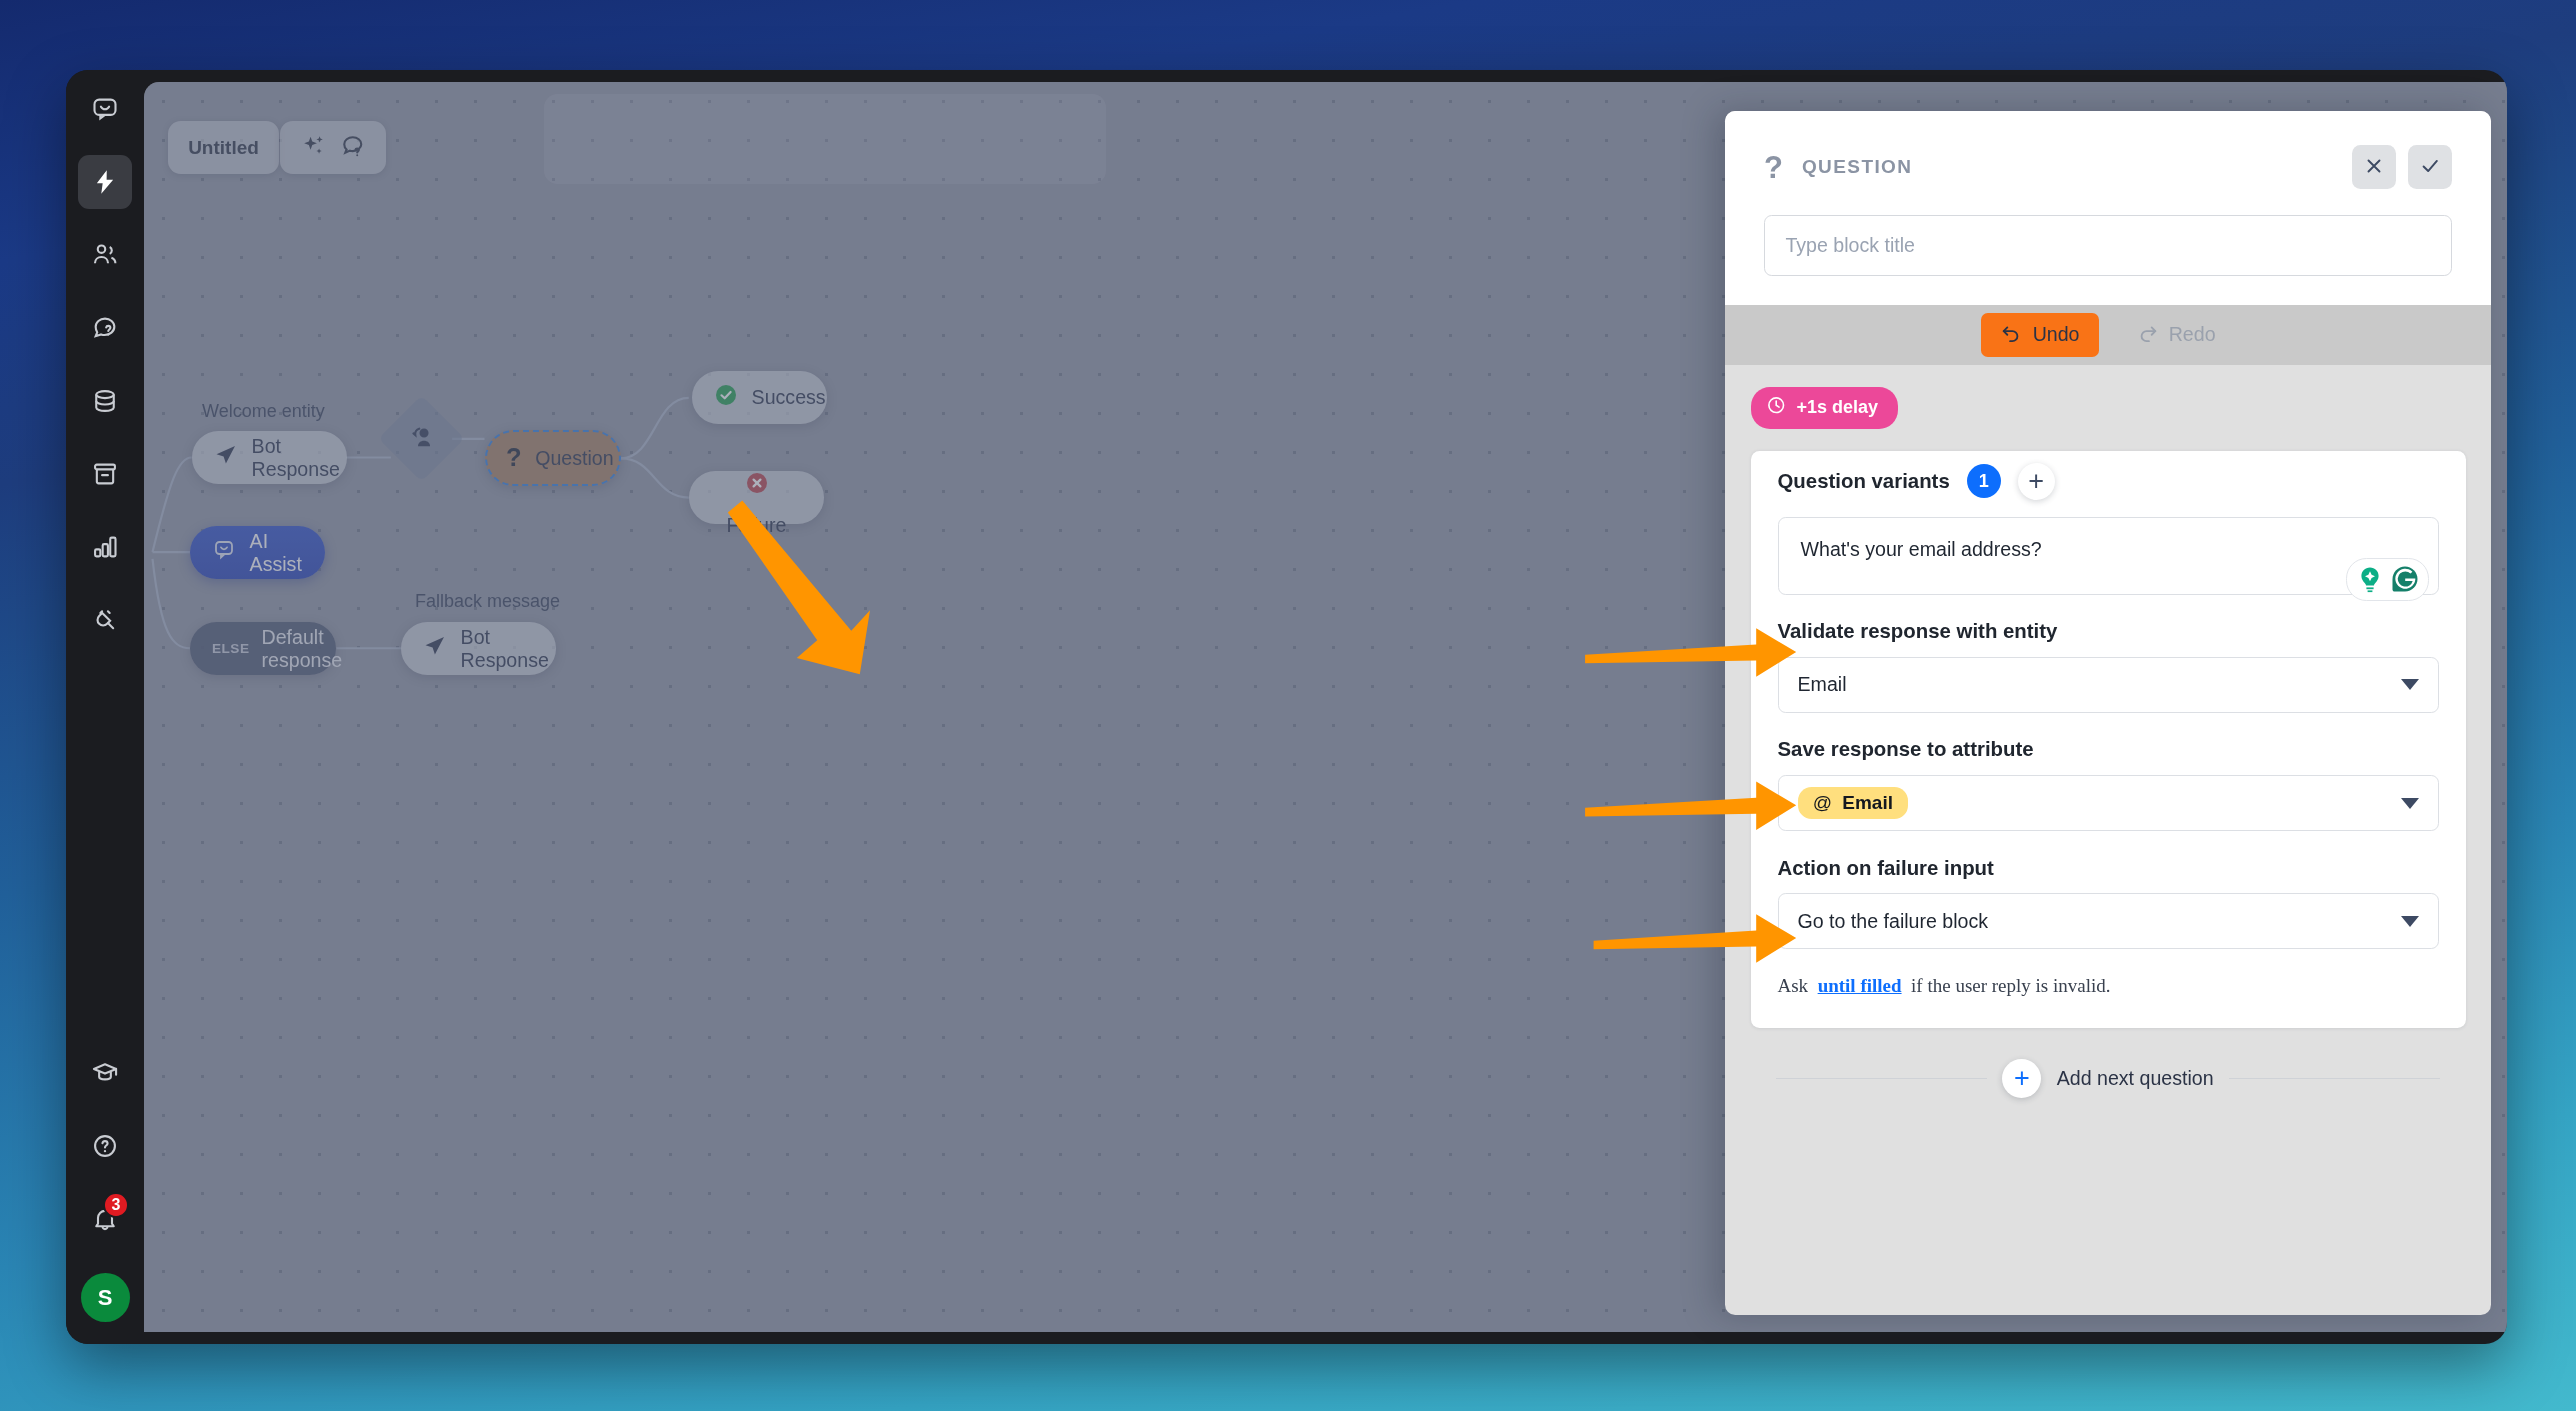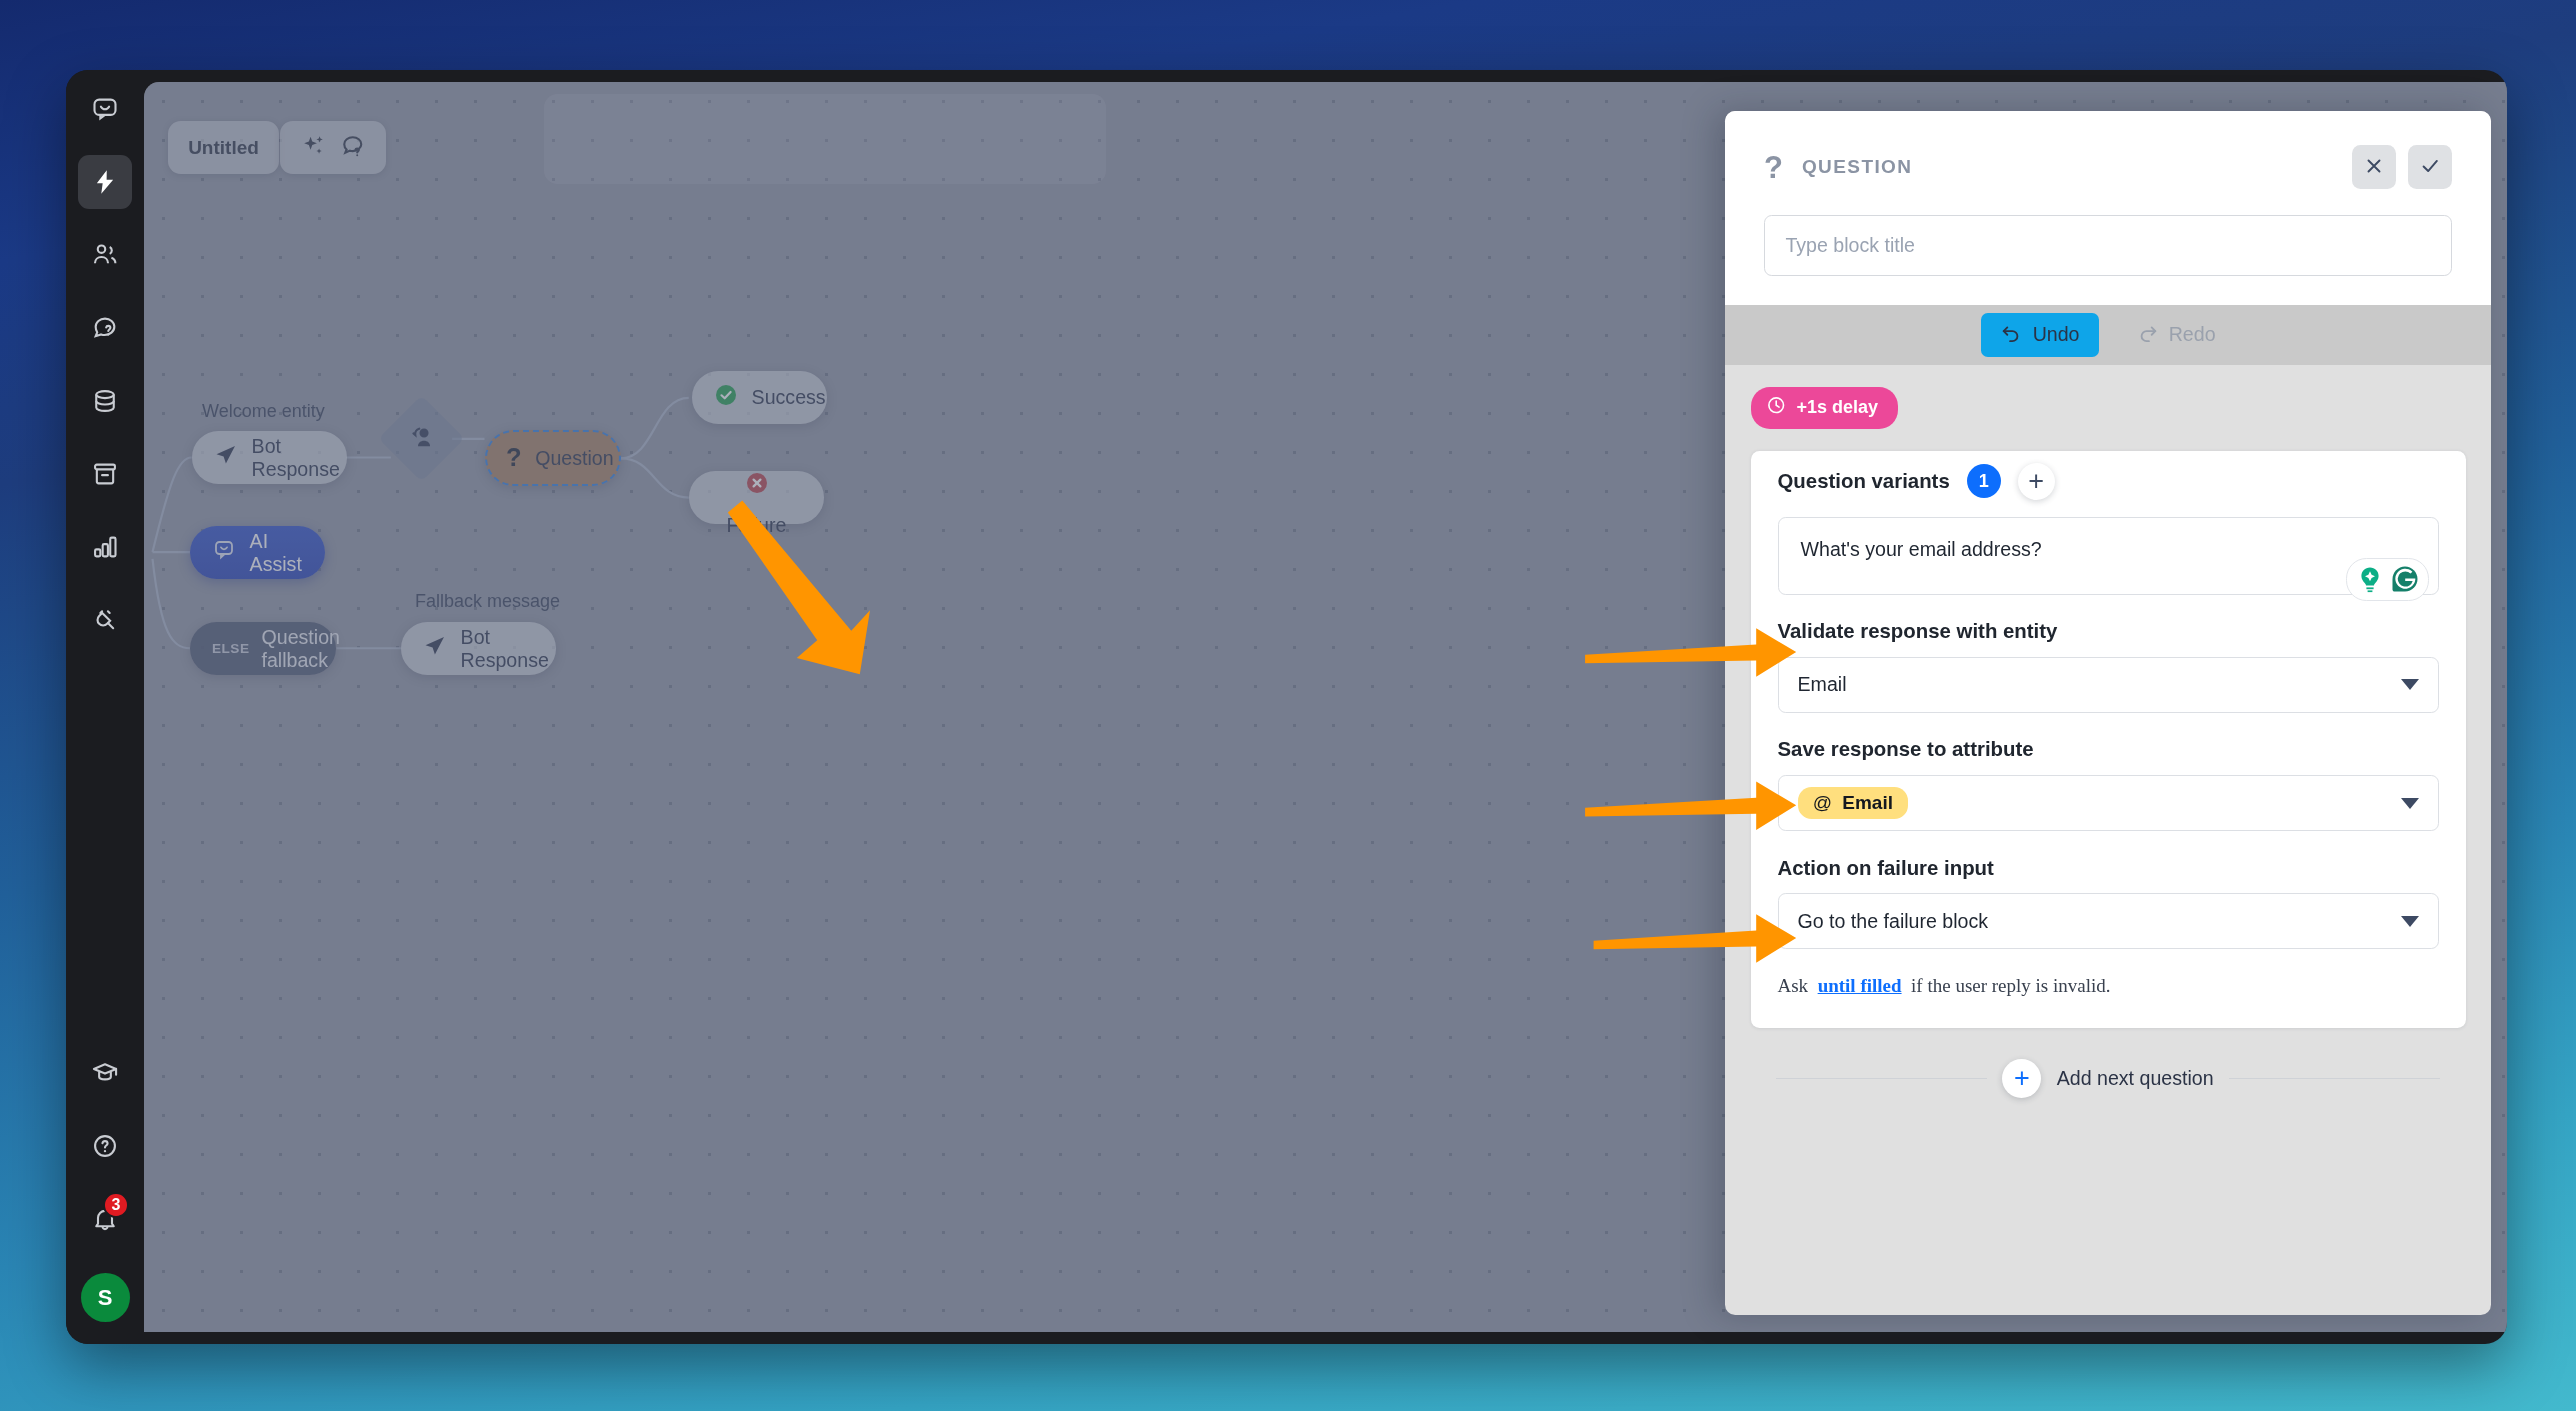--- a/index.html
+++ b/index.html
@@ -170,21 +170,21 @@
   #undo-bar {
     background: #c9c9c9; height: 60px;
     display: flex; align-items: center; justify-content: center; gap: 19px;
   }
   .ur-btn {
     display: flex; align-items: center; gap: 10.2px;
     padding: 8.5px 19px; border-radius: 6.8px;
     font-size: 19.6px; color: #2b3346; background: transparent;
     border: none; cursor: pointer;
   }
-  .ur-btn.enabled { background: #0ea5e9; }
+  .ur-btn.enabled { background: #f97316; }
   .ur-btn.disabled { color: #9aa1ad; }
   .ur-btn svg { width: 22px; height: 22px; }
 
   #panel-body { flex: 1; padding: 22px 25.5px 0 25.5px; overflow: hidden; }
   #delay-pill {
     display: inline-flex; align-items: center; gap: 10.2px;
     background: #ec4899; color: #fff;
     border-radius: 19px; padding: 8.5px 20.4px 8.5px 15.3px;
     font-size: 18px; font-weight: bold;
   }
@@ -470,21 +470,21 @@
           <rect x="4" y="4" width="16" height="12" rx="3.4"></rect>
           <path d="M9 16v3.4l3.6-3.4"></path>
           <path d="M9 9.4c.7 1.2 1.8 1.9 3 1.9s2.3-.7 3-1.9" stroke-linecap="round"></path>
         </svg>
       </span>
       <span>AI Assist</span>
     </div>
 
     <div class="node" id="node-fallback">
       <span class="else-tag">ELSE</span>
-      <span>Question fallback</span>
+      <span>Default response</span>
     </div>
 
     <div class="node light" id="node-bot2">
       <span>
         <svg viewBox="0 0 24 24" fill="currentColor">
             <path d="M21 3 2.5 11.2l7.1 2.3 2.3 7.1z"></path>
           </svg>
       </span>
       <span>Bot Response</span>
     </div>

